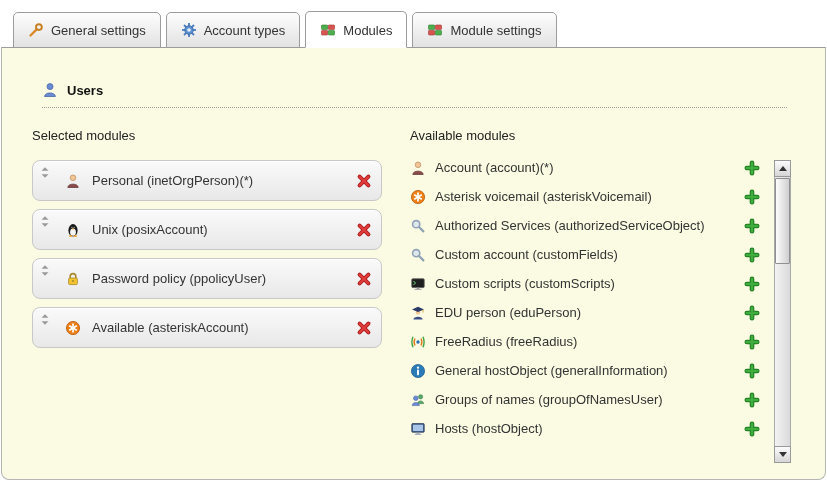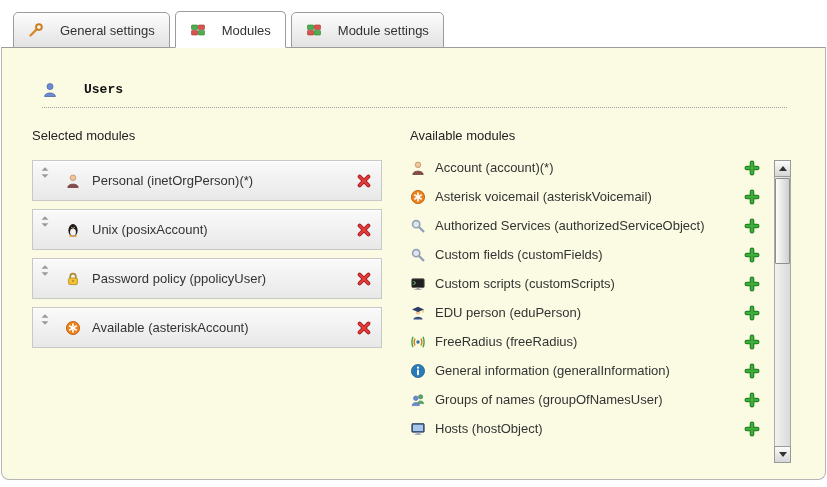--- a/index.html
+++ b/index.html
@@ -13,21 +13,21 @@
   }
   
   .tabbar {
     display: flex; gap: 5px;
     padding: 11px 0 0 13px;
     position: relative; z-index: 2;
     margin-bottom: -1px;
     align-items: flex-end;
   }
   .tab {
-    display: flex; align-items: center; gap: 16px;
+    display: flex; align-items: center; gap: 7px;
     padding: 9px 14px;
     border: 1px solid #9c9c9c;
     border-radius: 5px 5px 0 0;
     background: linear-gradient(#fdfdfd, #e2e2e2);
     cursor: pointer; color: #333;
     white-space: nowrap;
   }
   .tab.active {
     background: #ffffff;
     border-bottom-color: #ffffff;
@@ -41,41 +41,40 @@
   .content {
     margin: 0 1px;
     background: #fbfbe3;
     border: 1px solid #b5b5b5;
     border-top-color: #9c9c9c;
     border-radius: 0 0 8px 8px;
     min-height: 431px;
     padding: 18px 34px 16px 30px;
   }
   .users-heading {
-    display: flex; align-items: flex-start; gap: 26px;
+    display: flex; align-items: flex-end; gap: 9px;
     margin: 16px 4px 0 10px;
     padding-bottom: 9px;
     border-bottom: 1px dotted #9f9f9f;
-    font-family: Liberation Mono, monospace;
   }
   .users-heading .hlabel { font-weight: bold; color: #111; }
 
   .columns { display: flex; margin-top: 20px; }
   .col-left { width: 350px; flex: 0 0 350px; }
   .col-right { flex: 1; margin-left: 28px; }
   .col-heading { color: #222; margin-bottom: 17px; }
 
   
   .sel-item {
     display: flex; align-items: center;
     height: 41px; padding: 0 9px 0 7px;
     margin-bottom: 8px;
     background: linear-gradient(#fafafa, #e8e8e8);
     border: 1px solid #c8c8c8;
-    border-radius: 0;
+    border-radius: 8px;
     box-shadow: inset 0 1px 0 #fff;
   }
   .drag {
     width: 10px; height: 13px;
     align-self: flex-start; margin: 5px 7px 0 0;
     cursor: grab; flex: 0 0 10px;
   }
   .sel-item .micon { margin: 0 11px 0 8px; }
   .mlabel { flex: 1; color: #333; overflow: hidden; white-space: nowrap; }
   .iconbtn {
@@ -119,20 +118,39 @@
 
 <div class="tabbar">
   <div class="tab">
     <span class="ticon">
         <svg width="16" height="16" viewBox="0 0 16 16">
           <path d="M2.5 13.5 L8.6 7.4" stroke="#d98a28" stroke-width="2.4" stroke-linecap="round"></path>
           <circle cx="10.9" cy="5.1" r="2.9" fill="none" stroke="#c87f20" stroke-width="1.9"></circle>
         </svg>
       </span>
     <span class="tlabel">General settings</span>
+  </div>
+  <div class="tab">
+    <span class="ticon">
+        <svg width="16" height="16" viewBox="0 0 16 16">
+          <g stroke="#4a7dbf" stroke-width="1.8">
+            <line x1="8" y1="1" x2="8" y2="4"></line>
+            <line x1="8" y1="12" x2="8" y2="15"></line>
+            <line x1="1" y1="8" x2="4" y2="8"></line>
+            <line x1="12" y1="8" x2="15" y2="8"></line>
+            <line x1="3" y1="3" x2="5" y2="5"></line>
+            <line x1="11" y1="11" x2="13" y2="13"></line>
+            <line x1="13" y1="3" x2="11" y2="5"></line>
+            <line x1="5" y1="11" x2="3" y2="13"></line>
+          </g>
+          <circle cx="8" cy="8" r="4.2" fill="#5e93d1" stroke="#3a6ba8"></circle>
+          <circle cx="8" cy="8" r="1.8" fill="#eaf1fa"></circle>
+        </svg>
+      </span>
+    <span class="tlabel">Account types</span>
   </div>
   <div class="tab active">
     <span class="ticon">
         <svg width="16" height="16" viewBox="0 0 16 16">
           <rect x="1.5" y="3" width="6.2" height="4.6" rx="0.8" fill="#4cae4c" stroke="#2d7d2d" stroke-width="0.6"></rect>
           <rect x="8.3" y="3" width="6.2" height="4.6" rx="0.8" fill="#d9534f" stroke="#a03330" stroke-width="0.6"></rect>
           <rect x="1.5" y="8.4" width="6.2" height="4.6" rx="0.8" fill="#d9534f" stroke="#a03330" stroke-width="0.6"></rect>
           <rect x="8.3" y="8.4" width="6.2" height="4.6" rx="0.8" fill="#4cae4c" stroke="#2d7d2d" stroke-width="0.6"></rect>
         </svg>
       </span>
@@ -338,21 +356,21 @@
                   </g>
                 </svg></button>
             </div>
             <div class="avail-item">
               <span class="micon">
                 <svg width="16" height="16" viewBox="0 0 16 16">
                   <circle cx="6.2" cy="6.2" r="3.6" fill="#dfe7ee" stroke="#8fa3b5" stroke-width="1.6"></circle>
                   <line x1="9" y1="9" x2="13.4" y2="13.4" stroke="#8fa3b5" stroke-width="2.2" stroke-linecap="round"></line>
                 </svg>
               </span>
-              <span class="mlabel">Custom fields (customFields)</span>
+              <span class="mlabel">Custom account (customFields)</span>
               <button class="iconbtn"><svg width="16" height="16" viewBox="0 0 16 16">
                   <g stroke="#1e7a1e" stroke-width="4.6" stroke-linecap="round">
                     <line x1="8" y1="2.8" x2="8" y2="13.2"></line>
                     <line x1="2.8" y1="8" x2="13.2" y2="8"></line>
                   </g>
                   <g stroke="#3fae3f" stroke-width="2.6" stroke-linecap="round">
                     <line x1="8" y1="2.8" x2="8" y2="13.2"></line>
                     <line x1="2.8" y1="8" x2="13.2" y2="8"></line>
                   </g>
                 </svg></button>
@@ -422,21 +440,21 @@
                 </svg></button>
             </div>
             <div class="avail-item">
               <span class="micon">
                 <svg width="16" height="16" viewBox="0 0 16 16">
                   <circle cx="8" cy="8" r="6.6" fill="#2a7ab8" stroke="#1d5a8a" stroke-width="0.7"></circle>
                   <circle cx="8" cy="4.7" r="1.15" fill="#fff"></circle>
                   <rect x="7.05" y="6.6" width="1.9" height="5.6" rx="0.8" fill="#fff"></rect>
                 </svg>
               </span>
-              <span class="mlabel">General information (generalInformation)</span>
+              <span class="mlabel">General hostObject (generalInformation)</span>
               <button class="iconbtn"><svg width="16" height="16" viewBox="0 0 16 16">
                   <g stroke="#1e7a1e" stroke-width="4.6" stroke-linecap="round">
                     <line x1="8" y1="2.8" x2="8" y2="13.2"></line>
                     <line x1="2.8" y1="8" x2="13.2" y2="8"></line>
                   </g>
                   <g stroke="#3fae3f" stroke-width="2.6" stroke-linecap="round">
                     <line x1="8" y1="2.8" x2="8" y2="13.2"></line>
                     <line x1="2.8" y1="8" x2="13.2" y2="8"></line>
                   </g>
                 </svg></button>

